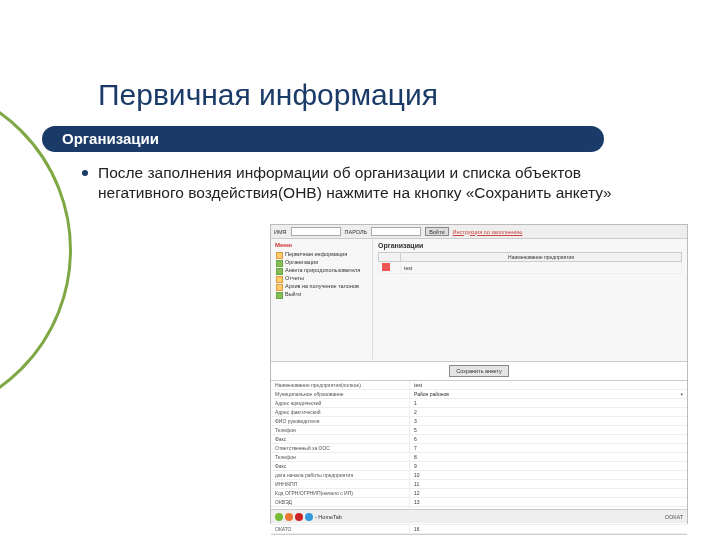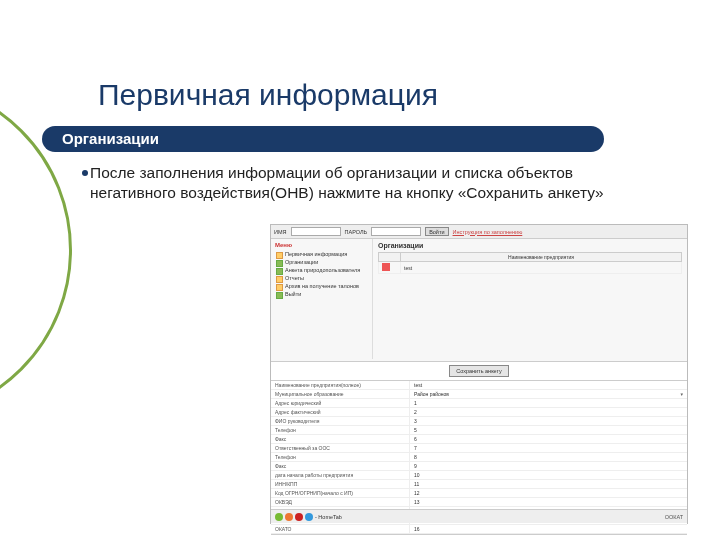--- a/index.html
+++ b/index.html
@@ -38,21 +38,21 @@
     font-weight: bold;
     line-height: 26px;
     padding-left: 20px;
     z-index: 1;
   }
   .bullet-row {
     position: absolute;
     left: 82px; top: 163px;
     right: 60px;
     display: flex;
-    gap: 2px;
+    gap: 10px;
     font-size: 15.5px;
     line-height: 1.3;
   }
   .bullet-dot {
     width: 6px; height: 6px; border-radius: 50%;
     background: #1a3a68;
     flex: none; margin-top: 7px;
   }
   .screenshot {
     position: absolute;

